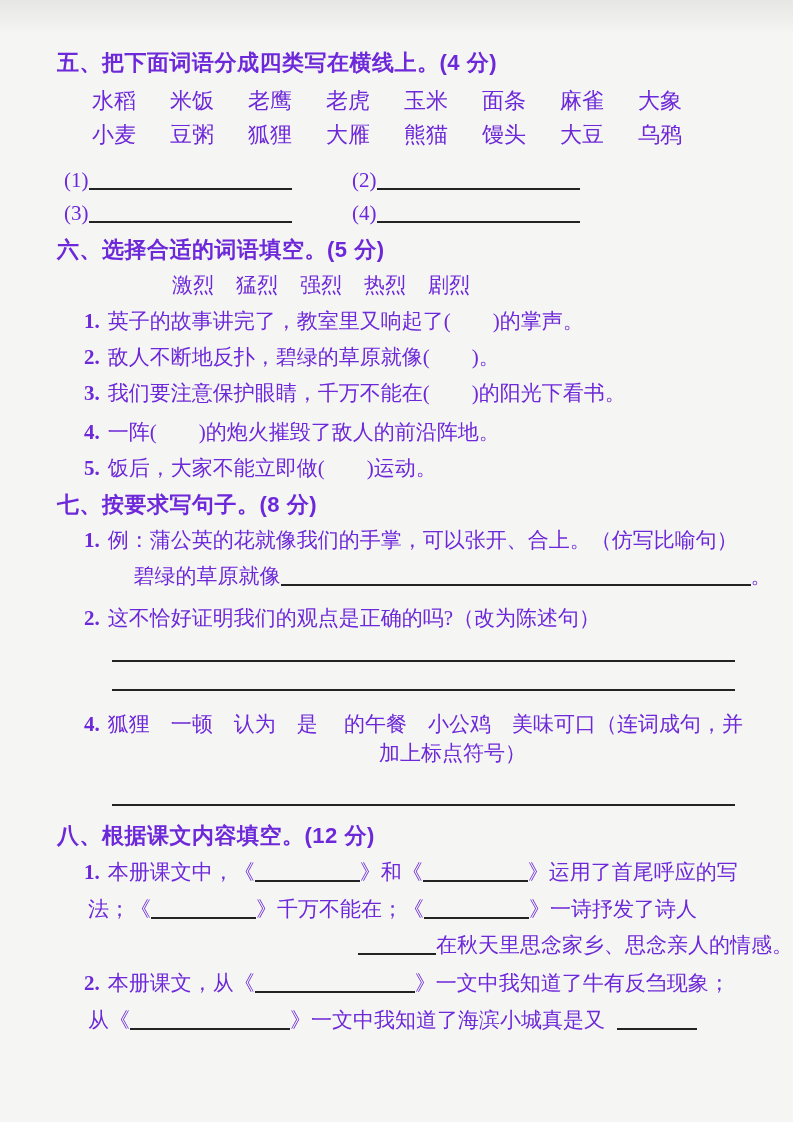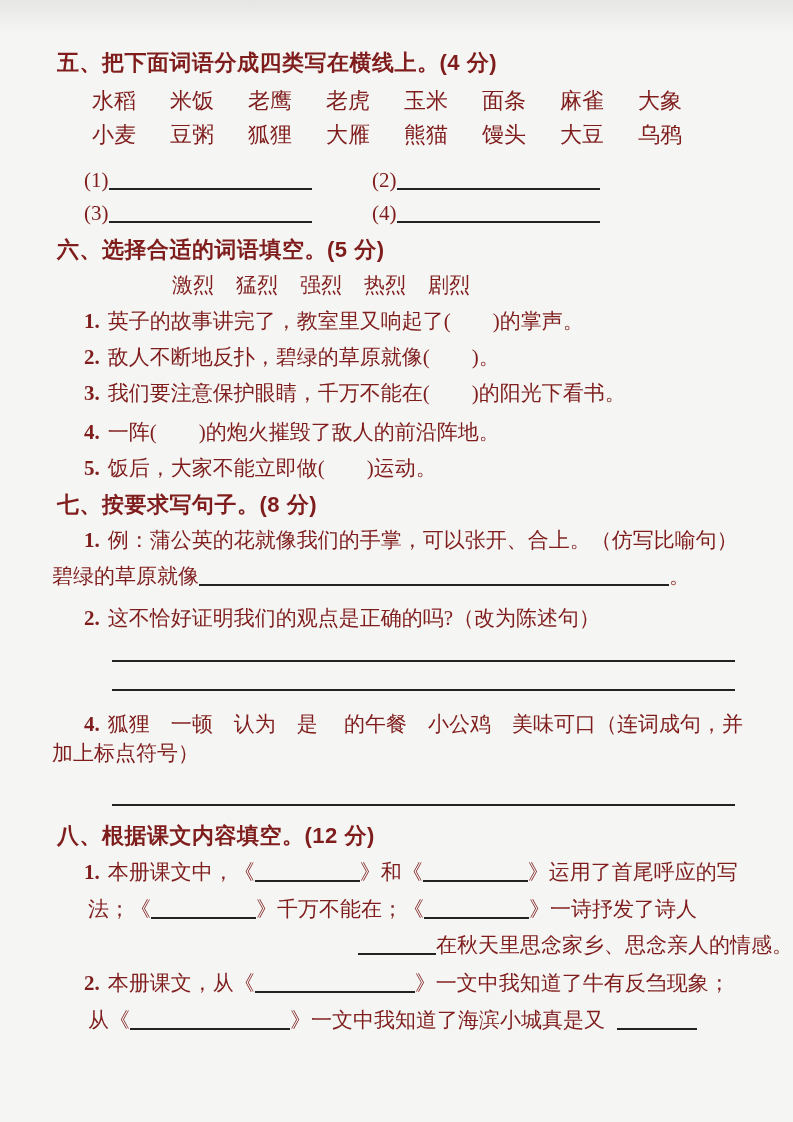--- a/index.html
+++ b/index.html
@@ -3,40 +3,40 @@
 <meta charset="utf-8">
 <style>
   html,body{margin:0;padding:0;}
   .page{
     width:793px;height:1122px;
     background:#f5f5f3;
     box-sizing:border-box;
     padding-top:50px;
     position:relative;
     font-family:"Liberation Serif","DejaVu Serif",serif;
-    color:#7f1d1d;
+    color:#6d28d9;
     font-size:21px;
     overflow:hidden;
   }
   .page::before{
     content:"";position:absolute;top:0;left:0;right:0;height:34px;
     background:linear-gradient(#e6e6e4,#f5f5f3);
   }
   .line{line-height:26px;white-space:nowrap;}
   .sec-title{
     font-family:"Liberation Sans","DejaVu Sans",sans-serif;
     font-weight:700;font-size:22px;line-height:26px;
     padding-left:57px;letter-spacing:0.5px;
   }
   .words{display:flex;gap:34px;padding-left:92px;font-size:22px;}
   .bank{display:flex;gap:22px;padding-left:172px;}
-  .blank-row{padding-left:84px;height:28px;line-height:28px;}
+  .blank-row{padding-left:64px;height:28px;line-height:28px;}
   .bcell{display:inline-block;width:288px;}
   .item{padding-left:84px;}
-  .cont112{padding-left:52px;}
+  .cont112{padding-left:112px;text-align:center;}
   .cont108{padding-left:108px;text-align:right;}
   .cont88{padding-left:88px;}
   .num{font-weight:700;margin-right:8px;}
   .blank{
     display:inline-block;
     border-bottom:2px solid #232323;
     height:19px;vertical-align:-3px;
   }
   .w203{width:203px;}
   .w470{width:470px;}

